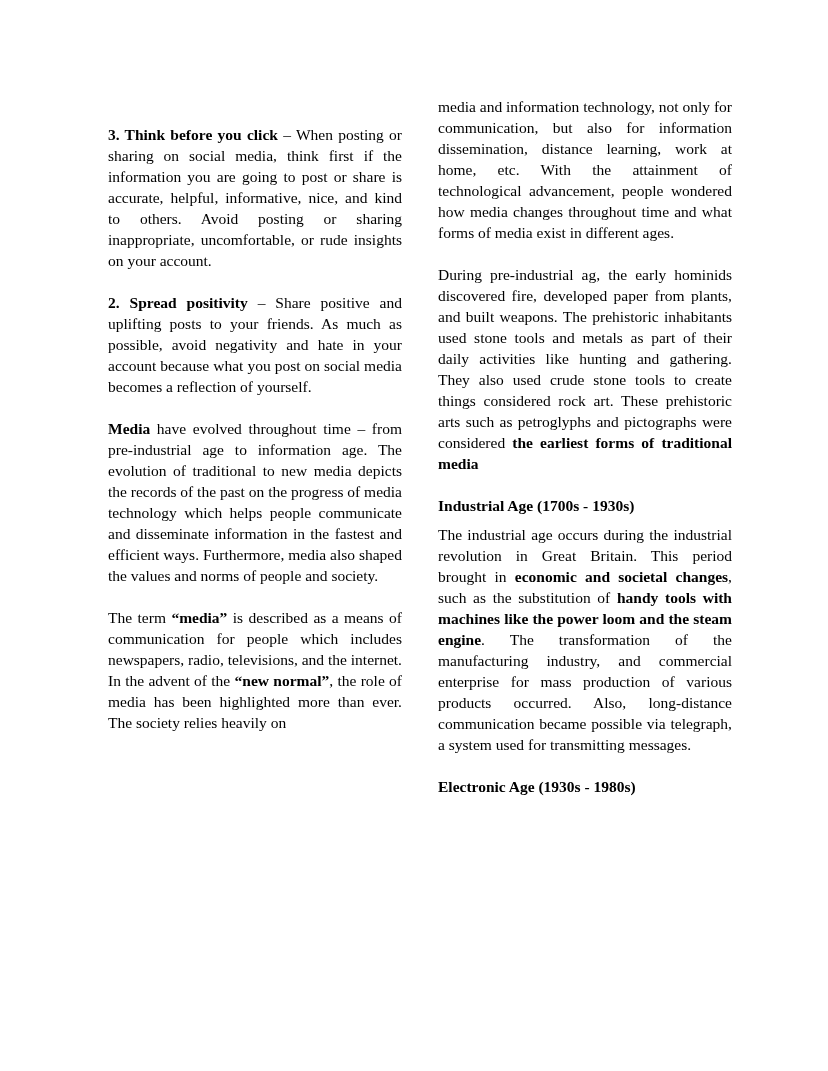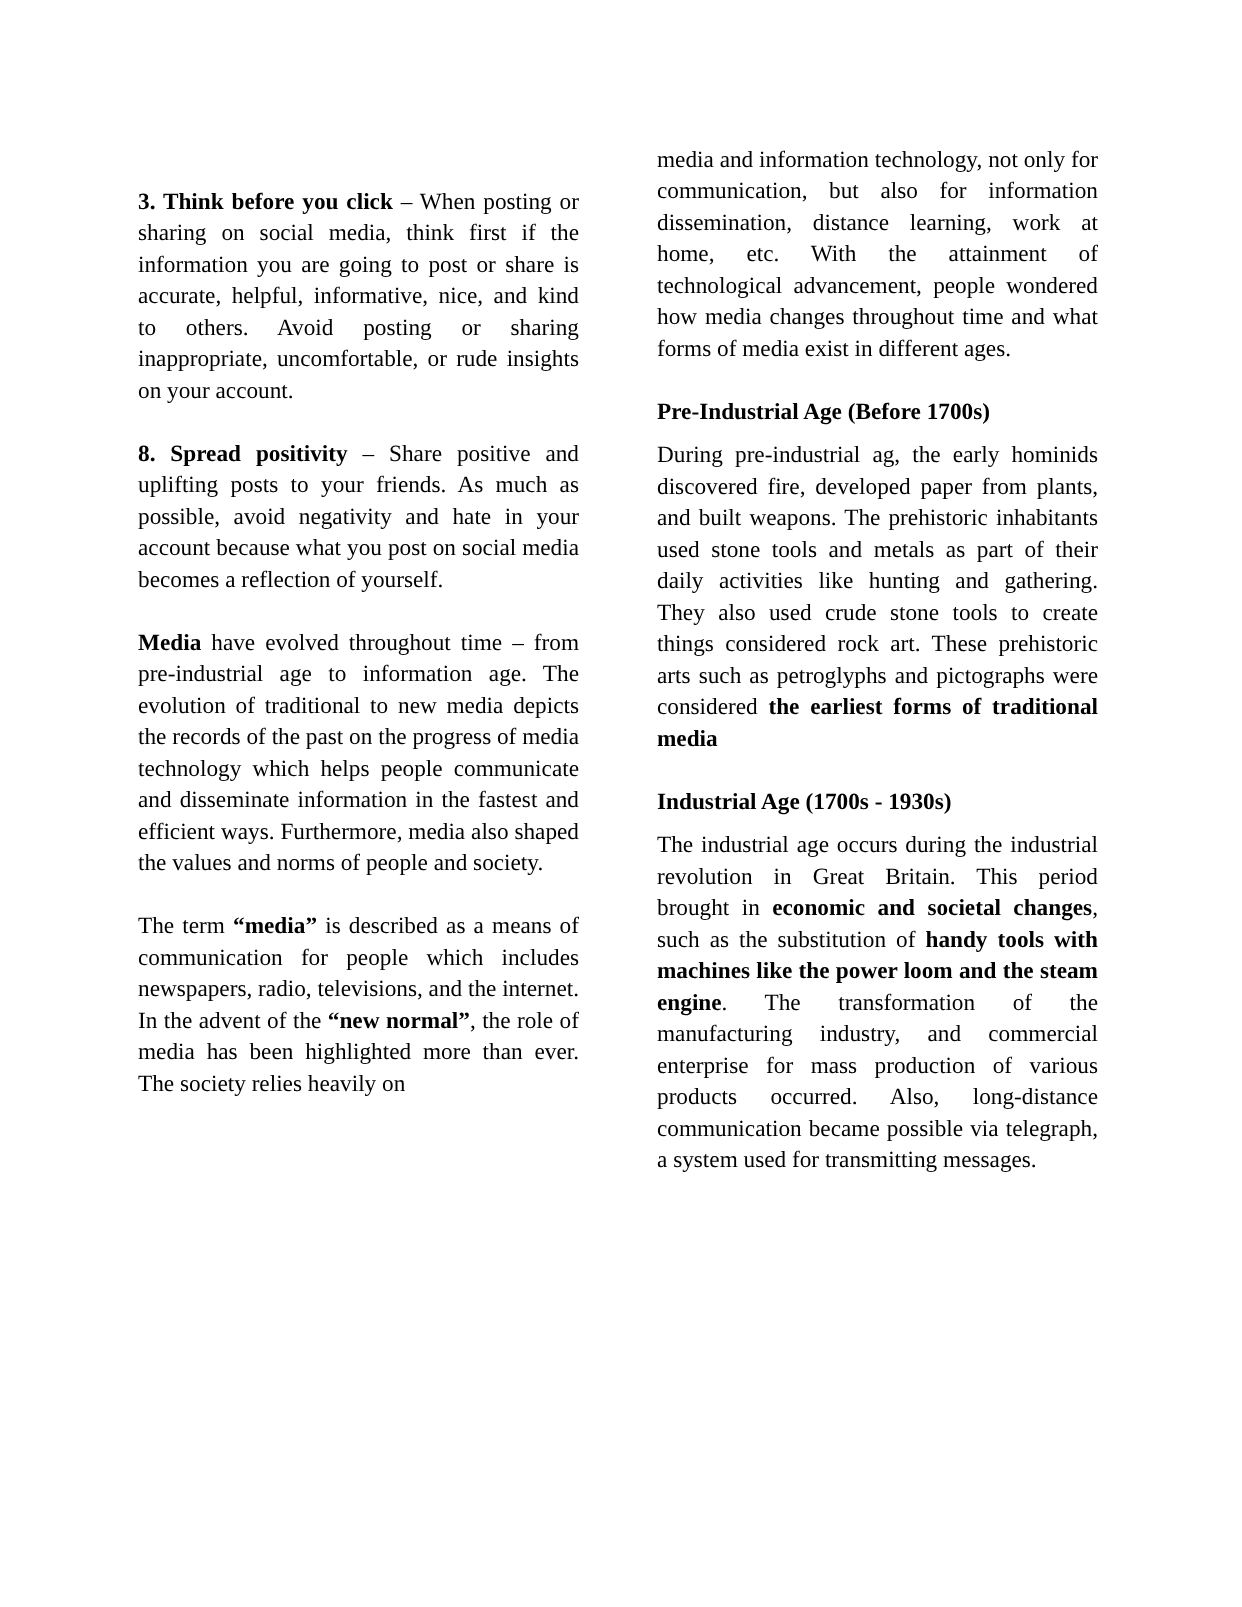--- a/index.html
+++ b/index.html
@@ -19,21 +19,21 @@
   .column {
     position: absolute;
     width: 294px;
     font-size: 15.5px;
     line-height: 21px;
     text-align: justify;
     text-justify: inter-word;
     -webkit-hyphens: none;
     hyphens: none;
   }
-  .col-left  { left: 92px;  top: 124px; }
+  .col-left  { left: 108px;  top: 124px; }
   .col-right { left: 438px; top: 96px;  }
 
   p.para {
     margin: 0 0 21px 0;
   }
   p.para.tight {
     margin-bottom: 0;
   }
 
   h2.heading {
@@ -60,45 +60,45 @@
 <div class="page">
 
   <div class="column col-left">
 
     <p class="para">
       <b>3. Think before you click</b><span> – </span><span>When posting or sharing on social media, think first if the information you are going to post or share is accurate, helpful, informative, nice, and kind to others. Avoid posting or sharing inappropriate, uncomfortable, or rude insights on your account.</span>
     </p>
 
 
     <p class="para">
-      <b>8. Spread positivity</b><span> – </span><span>Share positive and uplifting posts to your friends. As much as possible, avoid negativity and hate in your account because what you post on social media becomes a reflection of yourself.</span>
+      <b>2. Spread positivity</b><span> – </span><span>Share positive and uplifting posts to your friends. As much as possible, avoid negativity and hate in your account because what you post on social media becomes a reflection of yourself.</span>
     </p>
 
 
     <p class="para">
       <b>Media</b><span> </span><span>have evolved throughout time – from pre-industrial age to information age. The evolution of traditional to new media depicts the records of the past on the progress of media technology which helps people communicate and disseminate information in the fastest and efficient ways. Furthermore, media also shaped the values and norms of people and society.</span>
     </p>
 
     <p class="para tight"><span>The term </span><b>“media”</b><span> is described as a means of communication for people which includes newspapers, radio, televisions, and the internet. In the advent of the </span><b>“new normal”</b><span>, the role of media has been highlighted more than ever. The society relies heavily on</span></p>
 
   </div>
 
   <div class="column col-right">
 
     <p class="para">media and information technology, not only for communication, but also for information dissemination, distance learning, work at home, etc. With the attainment of technological advancement, people wondered how media changes throughout time and what forms of media exist in different ages.</p>
 
-    <div class="heading-block attached">
-      <h2 class="heading">Pre-Industrial Age (Before 1700s)</h2>
-    </div>
 
     <p class="para tight"><span>During pre-industrial ag, the early hominids discovered fire, developed paper from plants, and built weapons. The prehistoric inhabitants used stone tools and metals as part of their daily activities like hunting and gathering. They also used crude stone tools to create things considered rock art. These prehistoric arts such as petroglyphs and pictographs were considered </span><b>the earliest forms of traditional media</b></p>
 
     <div class="heading-block attached">
       <h2 class="heading">Industrial Age (1700s - 1930s)</h2>
     </div>
 
     <p class="para tight"><span>The industrial age occurs during the industrial revolution in Great Britain. This period brought in </span><b>economic and societal changes</b><span>, such as the substitution of </span><b>handy tools with machines like the power loom and the steam engine</b><span>. The transformation of the manufacturing industry, and commercial enterprise for mass production of various products occurred. Also, long-distance communication became possible via telegraph, a system used for transmitting messages.</span></p>
 
+    <div class="heading-block attached">
+      <h2 class="heading">Electronic Age (1930s - 1980s)</h2>
+    </div>
 
 
   </div>
 
 </div>
 
 </body></html>

